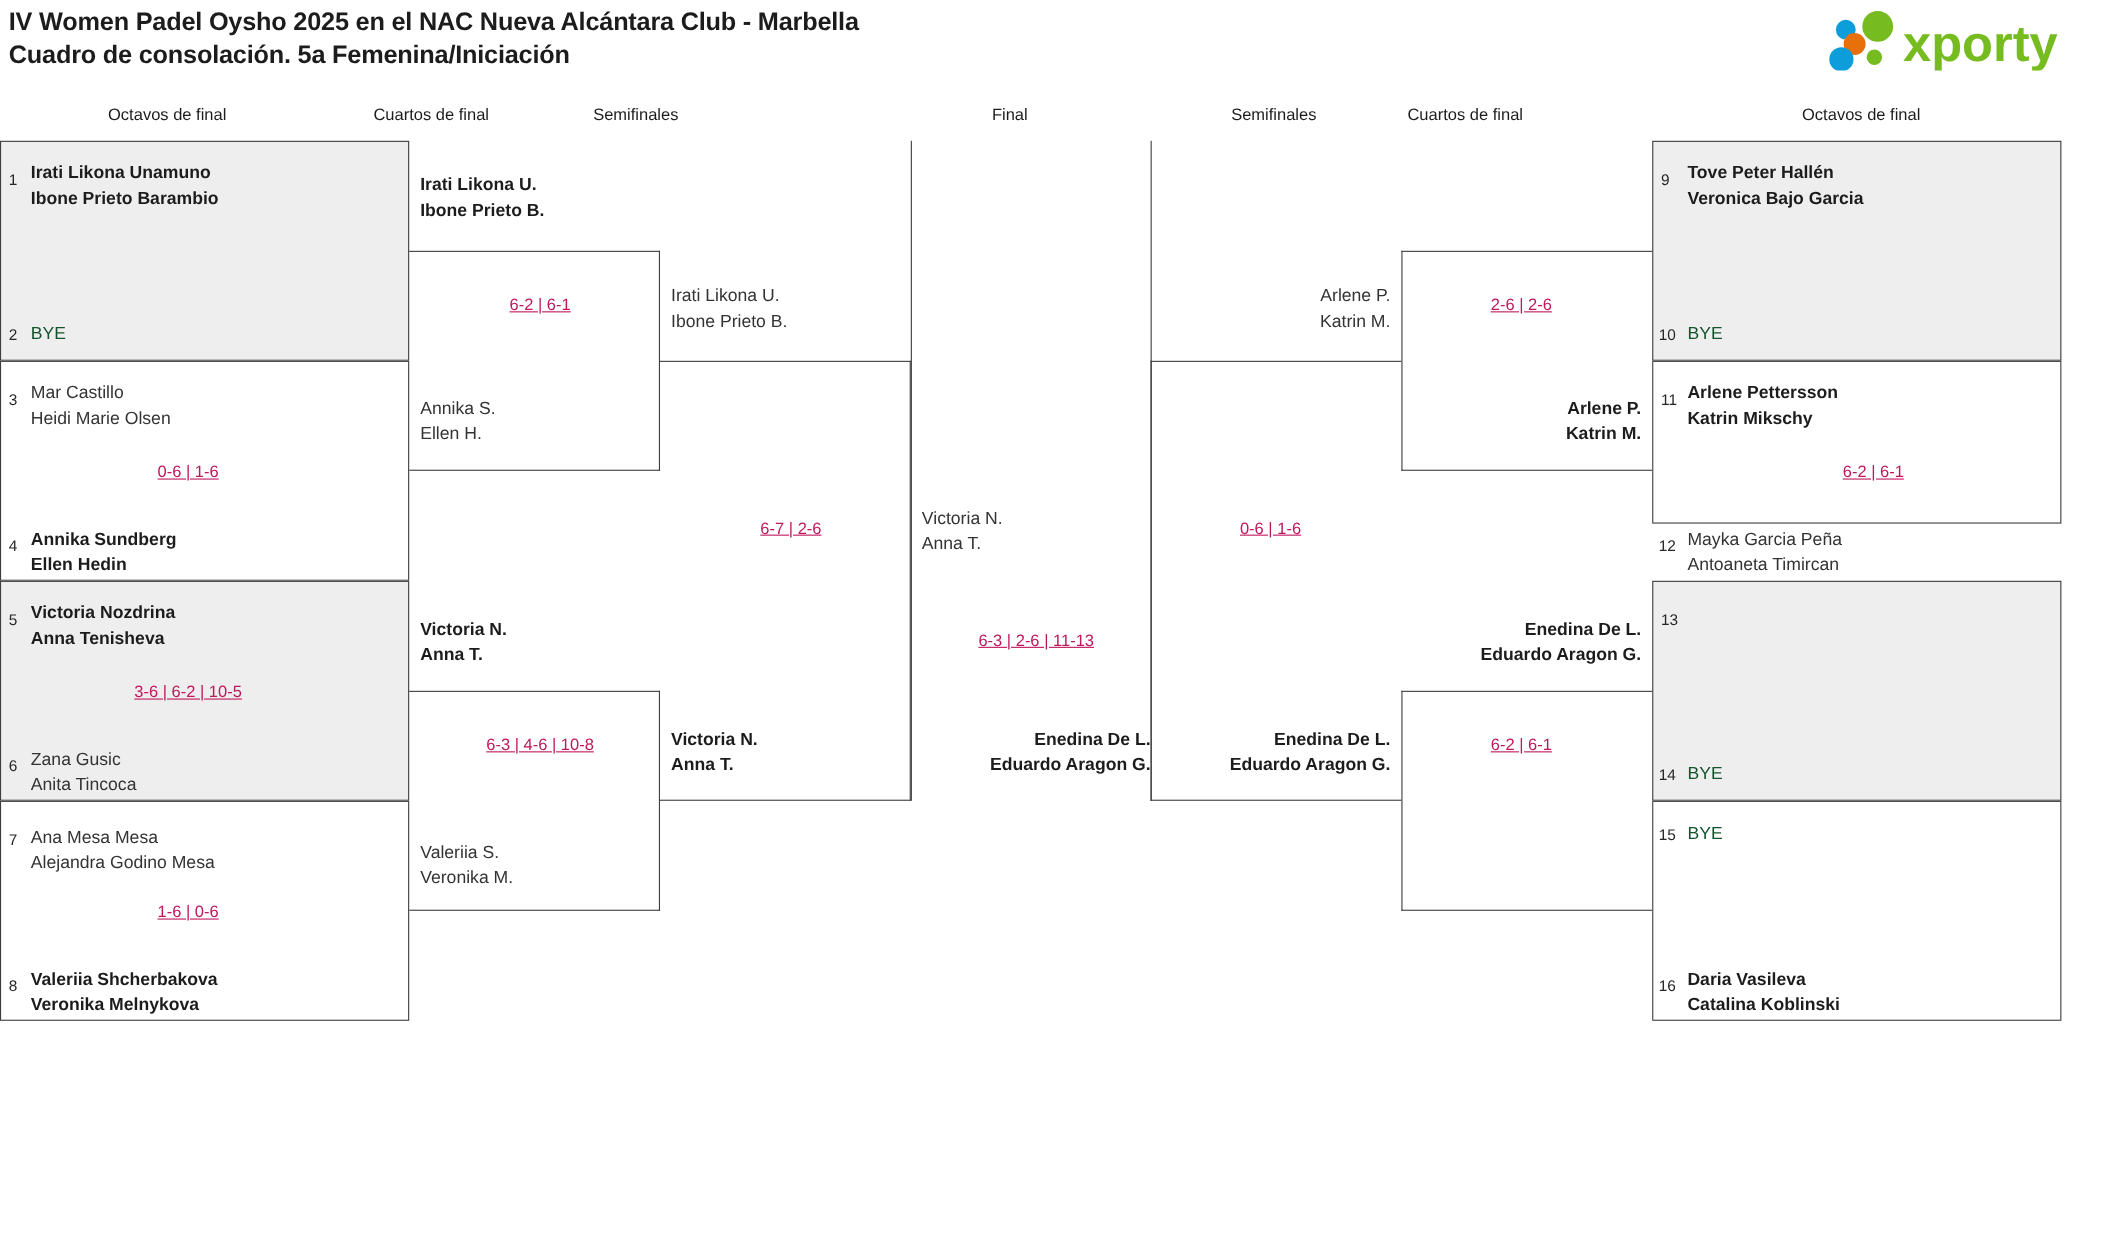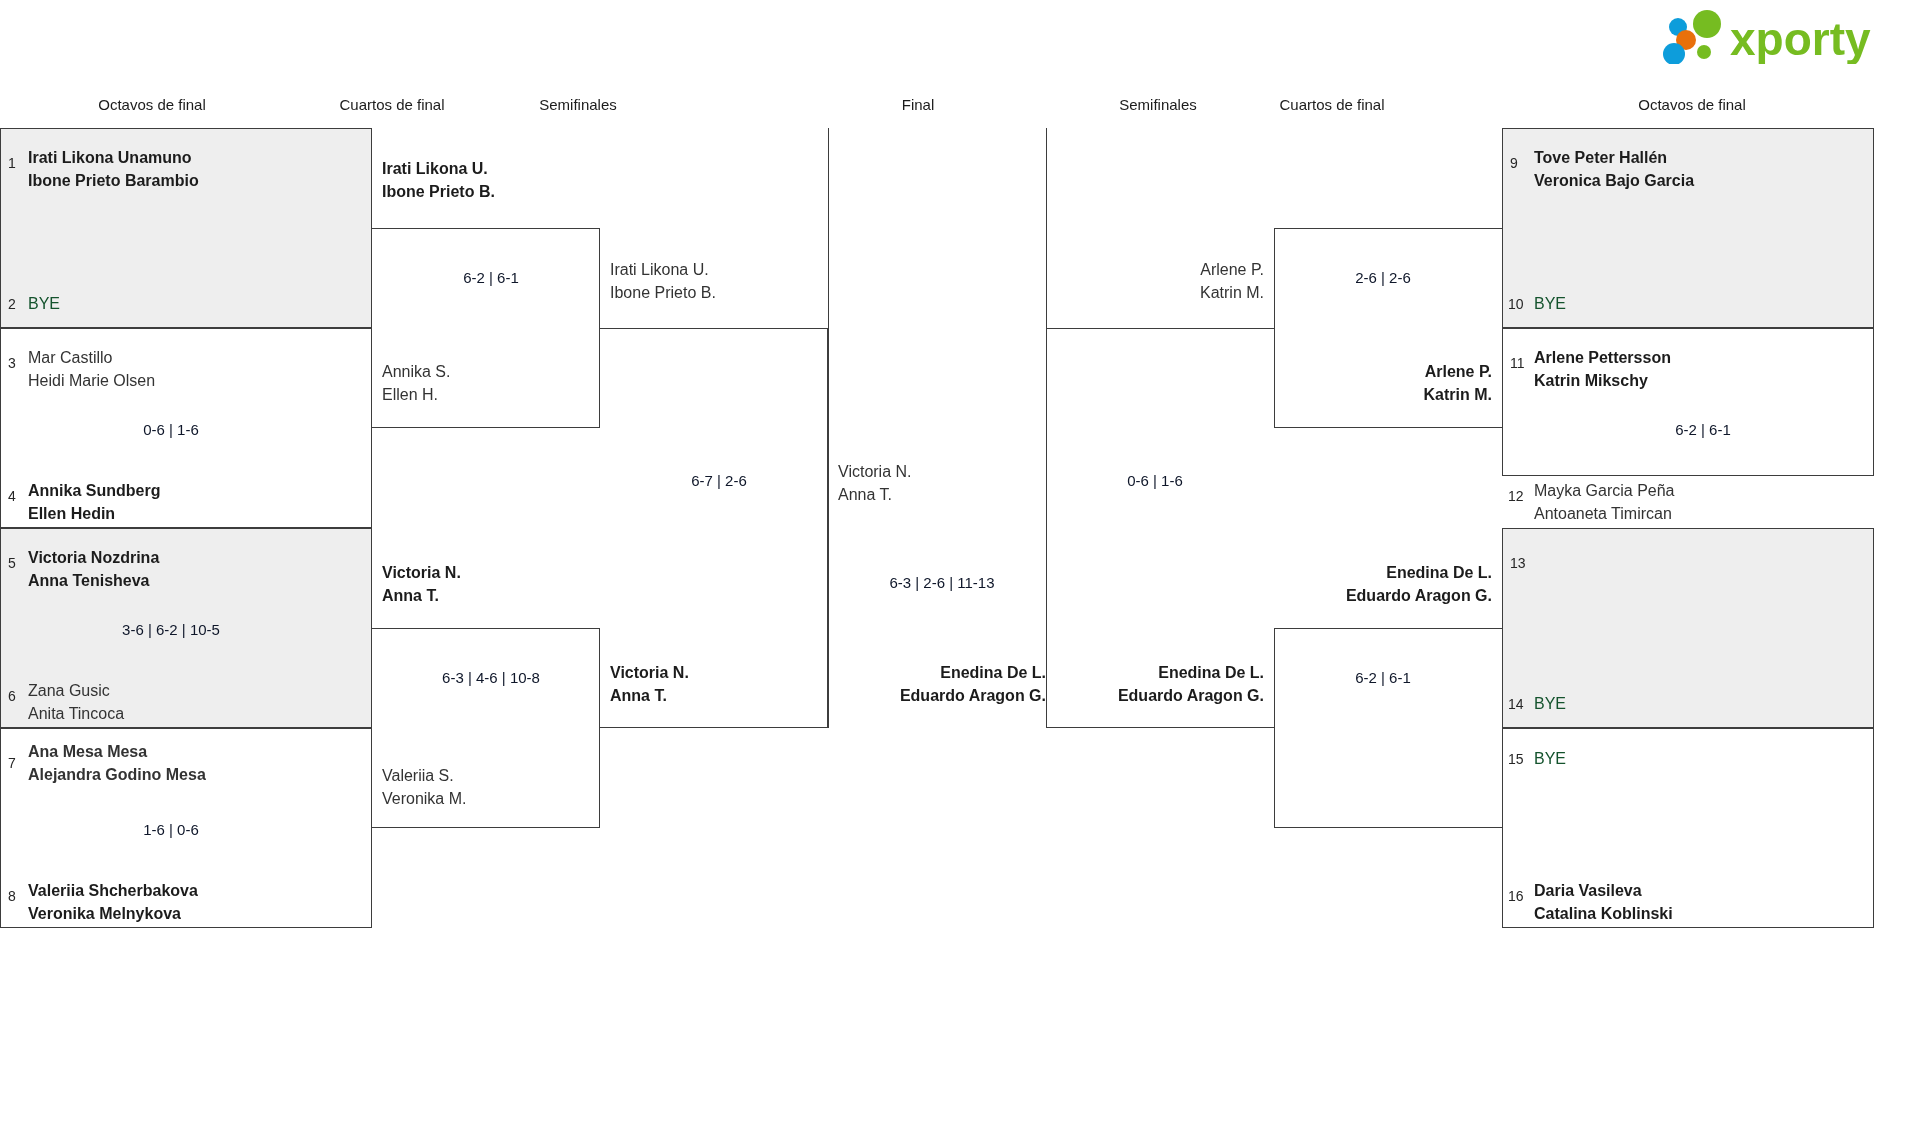--- a/index.html
+++ b/index.html
@@ -41,38 +41,42 @@
     line-height:16px;white-space:nowrap;
   }
   .names{
     position:absolute;font-size:16px;line-height:23px;
     white-space:nowrap;color:#1c1c1c;
   }
   .names.win{font-weight:700;}
   .names.lose{font-weight:400;color:#333;}
   .names.ral{text-align:right;}
   .score{
-    position:absolute;font-size:15px;color:#0f172a;font-weight:400;
-    white-space:nowrap;line-height:18px;
+    position:absolute;font-size:15px;color:#be185d;font-weight:400;
+    white-space:nowrap;line-height:18px;text-decoration:underline;
   }
   .bye{
     position:absolute;font-size:16px;line-height:23px;
     color:#14532d;font-weight:400;white-space:nowrap;
   }
 
   
   .conn{position:absolute;box-sizing:border-box;}
   .conn.left{border:1px solid #3d3d3d;border-left:none;background:transparent;}
   .conn.right{border:1px solid #3d3d3d;border-right:none;background:transparent;}
 </style>
 </head>
 <body>
 
 <div class="page">
 
+  <div class="title-block">
+    <div class="title-line">IV Women Padel Oysho 2025 en el NAC Nueva Alcántara Club - Marbella</div>
+    <div class="title-line">Cuadro de consolación. 5a Femenina/Iniciación</div>
+  </div>
 
   <div class="logo">
     <svg width="250" height="54" viewBox="0 0 250 54">
       <circle cx="26" cy="17" r="9" fill="#0d9ddb"></circle>
       <circle cx="55" cy="14" r="14" fill="#76bc21"></circle>
       <circle cx="34" cy="30" r="10" fill="#e8700a"></circle>
       <circle cx="22" cy="44" r="11" fill="#0d9ddb"></circle>
       <circle cx="52" cy="42" r="7" fill="#76bc21"></circle>
       <text x="78" y="45" font-family="Liberation Sans, sans-serif" font-size="46" font-weight="700" fill="#76bc21">xporty</text>
     </svg>
@@ -119,21 +123,21 @@
     <div class="score" style="left:0px;top:92px;width:340px;text-align:center;">3-6 | 6-2 | 10-5</div>
     <div class="seed" style="left:7px;top:159px;">6</div>
     <div class="names lose" style="left:27px;top:150px;">
       <div>Zana Gusic</div>
       <div>Anita Tincoca</div>
     </div>
   </div>
 
   <div class="cell" style="left:0px;top:728px;width:372px;height:200px;">
     <div class="seed" style="left:7px;top:26px;">7</div>
-    <div class="names lose" style="left:27px;top:11px;font-weight:bold;">
+    <div class="names lose" style="left:27px;top:21px;">
       <div>Ana Mesa Mesa</div>
       <div>Alejandra Godino Mesa</div>
     </div>
     <div class="score" style="left:0px;top:92px;width:340px;text-align:center;">1-6 | 0-6</div>
     <div class="seed" style="left:7px;top:159px;">8</div>
     <div class="names win" style="left:27px;top:150px;">
       <div>Valeriia Shcherbakova</div>
       <div>Veronika Melnykova</div>
     </div>
   </div>

